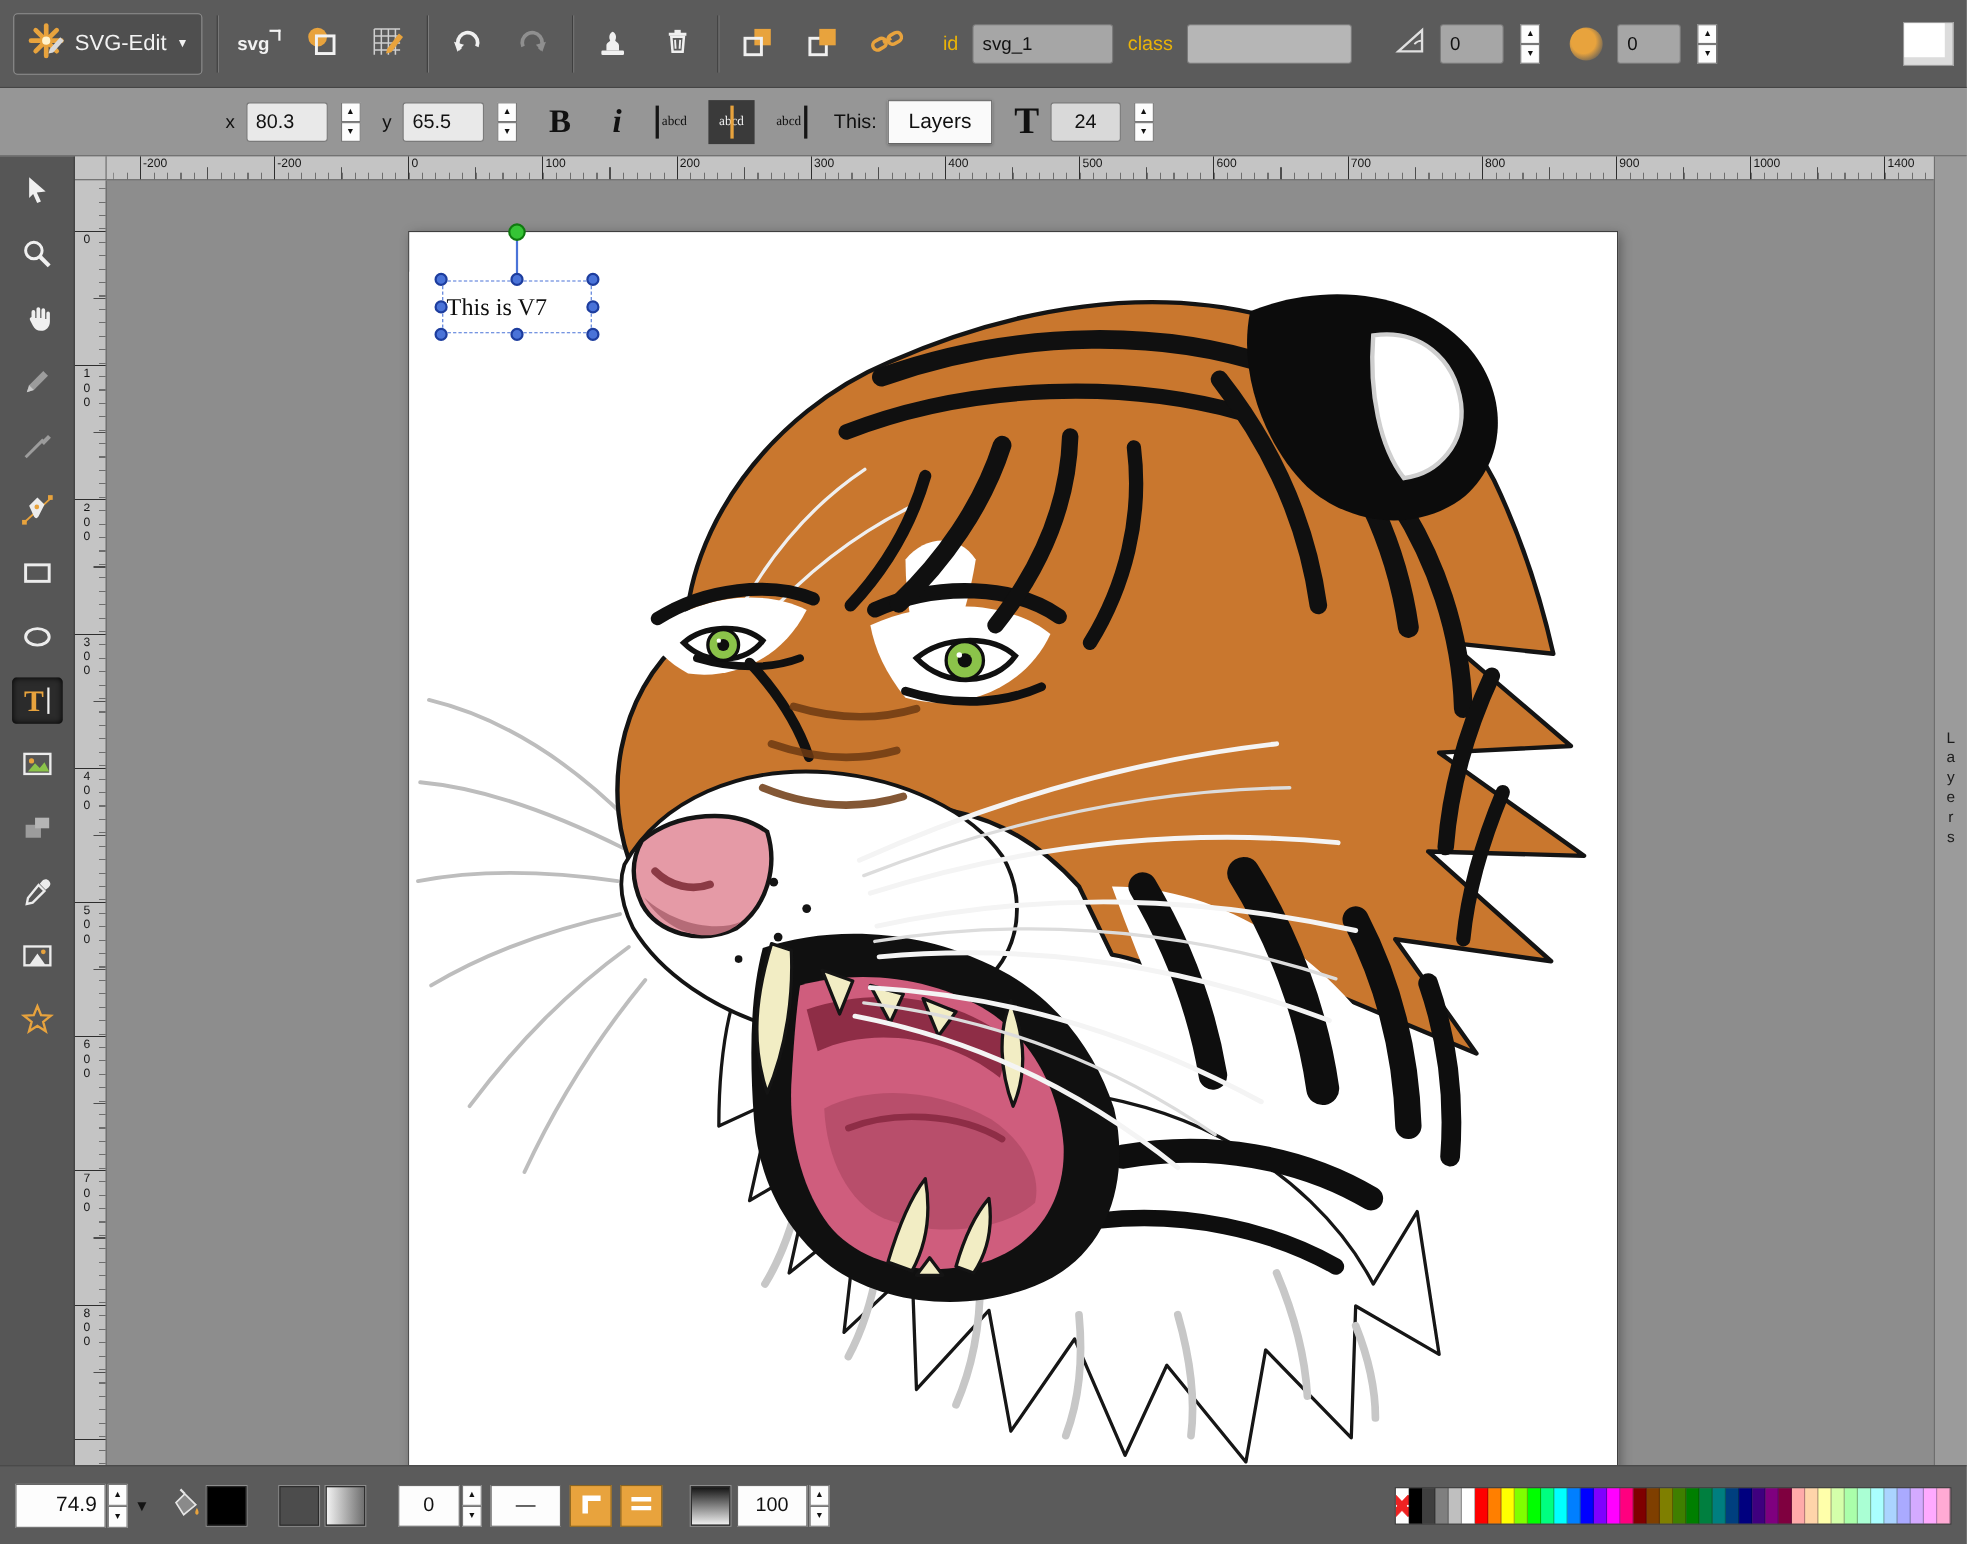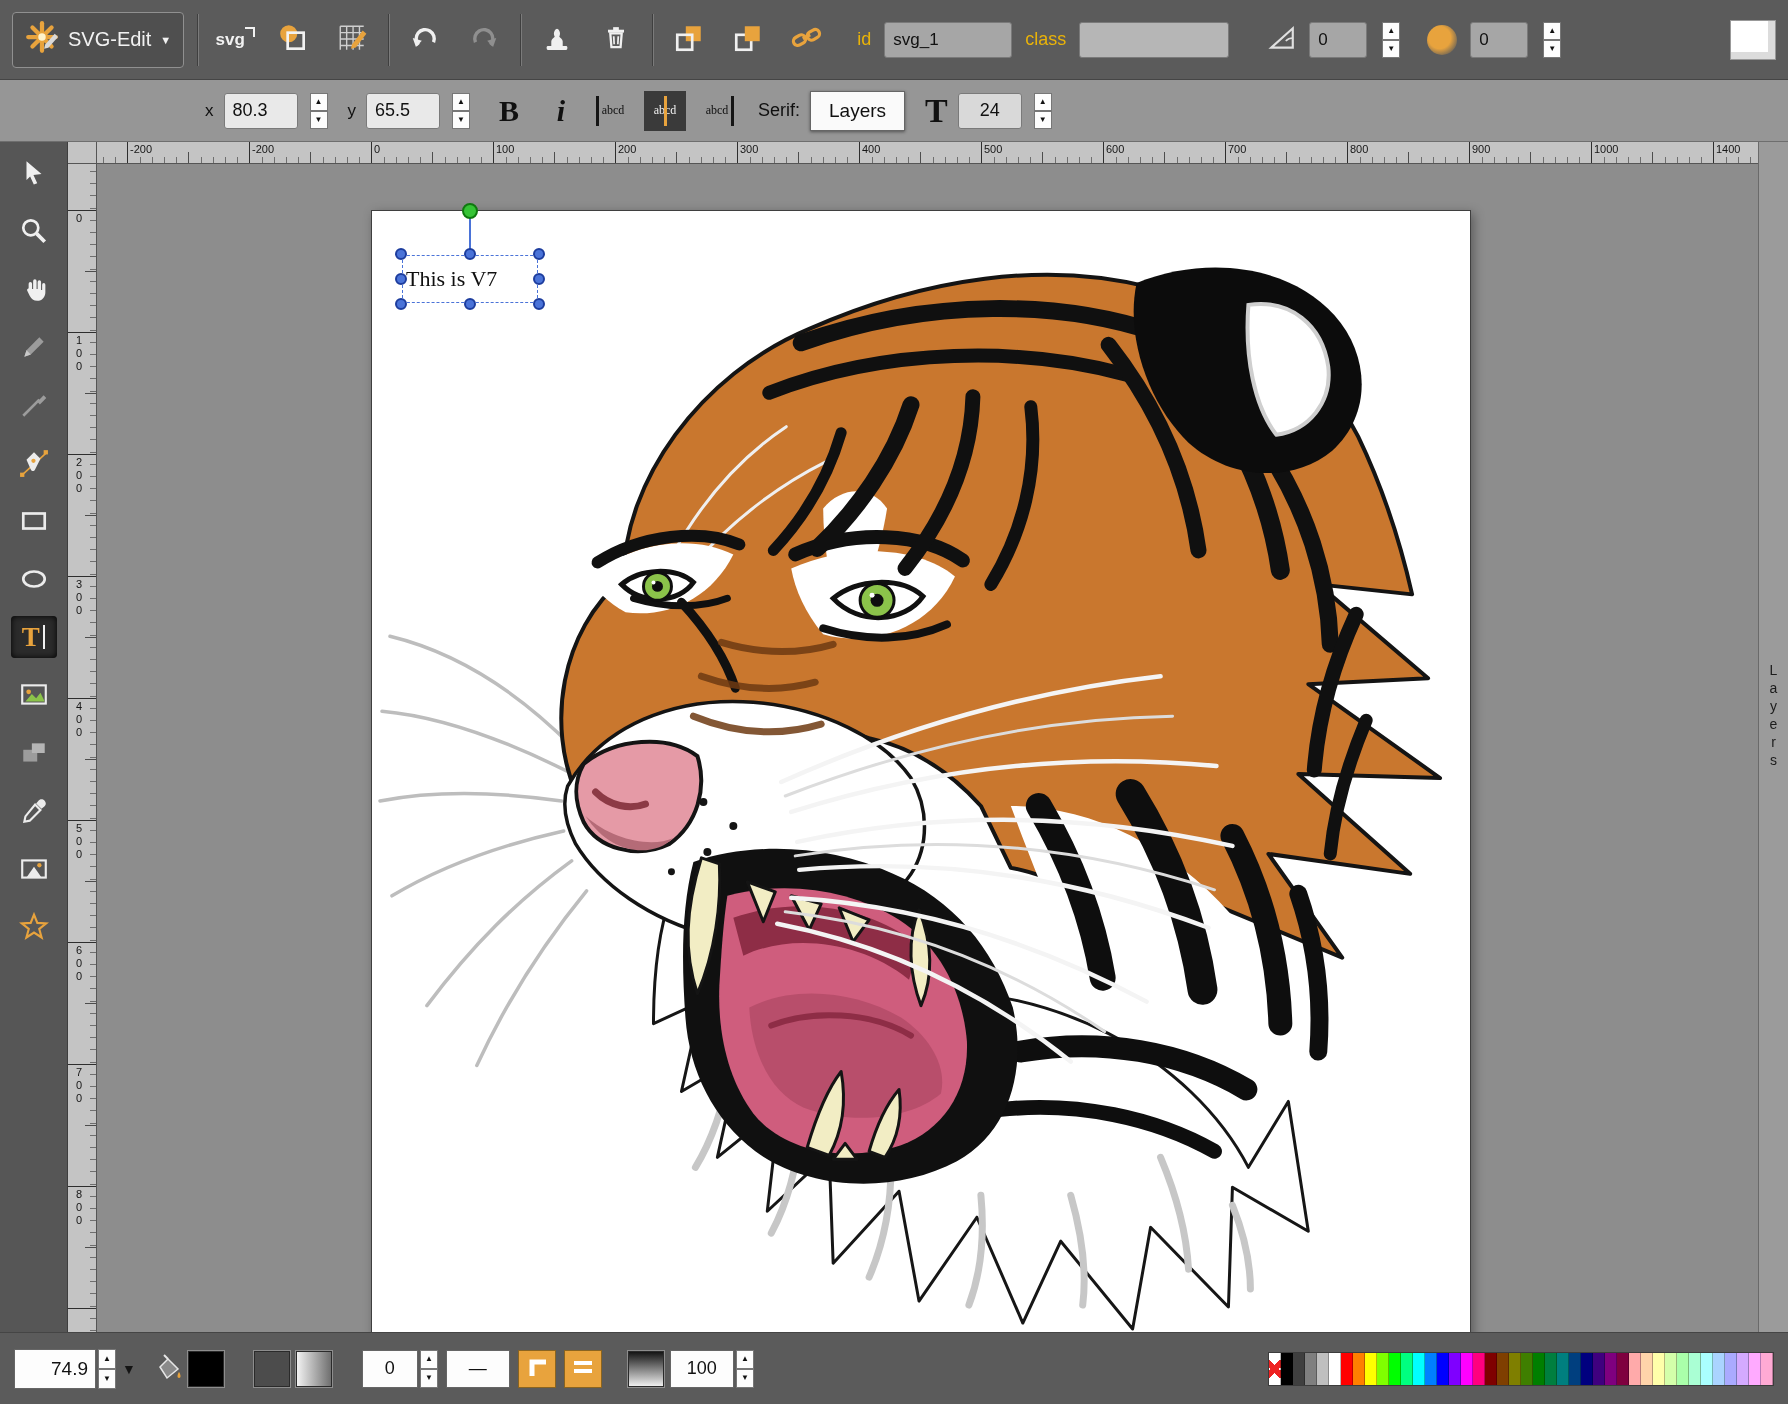--- a/index.html
+++ b/index.html
@@ -253,21 +253,21 @@
       <button>▼</button>
     </span>
 
   <button class="fmt-btn" style="margin-left:8px">B</button>
   <button class="fmt-btn italic">i</button>
 
   <button class="anchor-btn start"><span class="bar"></span><span>abcd</span></button>
   <button class="anchor-btn middle selected"><span class="bar"></span><span>abcd</span></button>
   <button class="anchor-btn end"><span class="bar"></span><span>abcd</span></button>
 
-  <span class="font-label">Serif:</span>
+  <span class="font-label">This:</span>
   <button class="font-btn">Layers</button>
 
   <span class="tsize-glyph">T</span>
   <input class="coord-input size-input" value="24" style="">
   <span class="spin">
       <button>▲</button>
       <button>▼</button>
     </span>
 </div>
 

